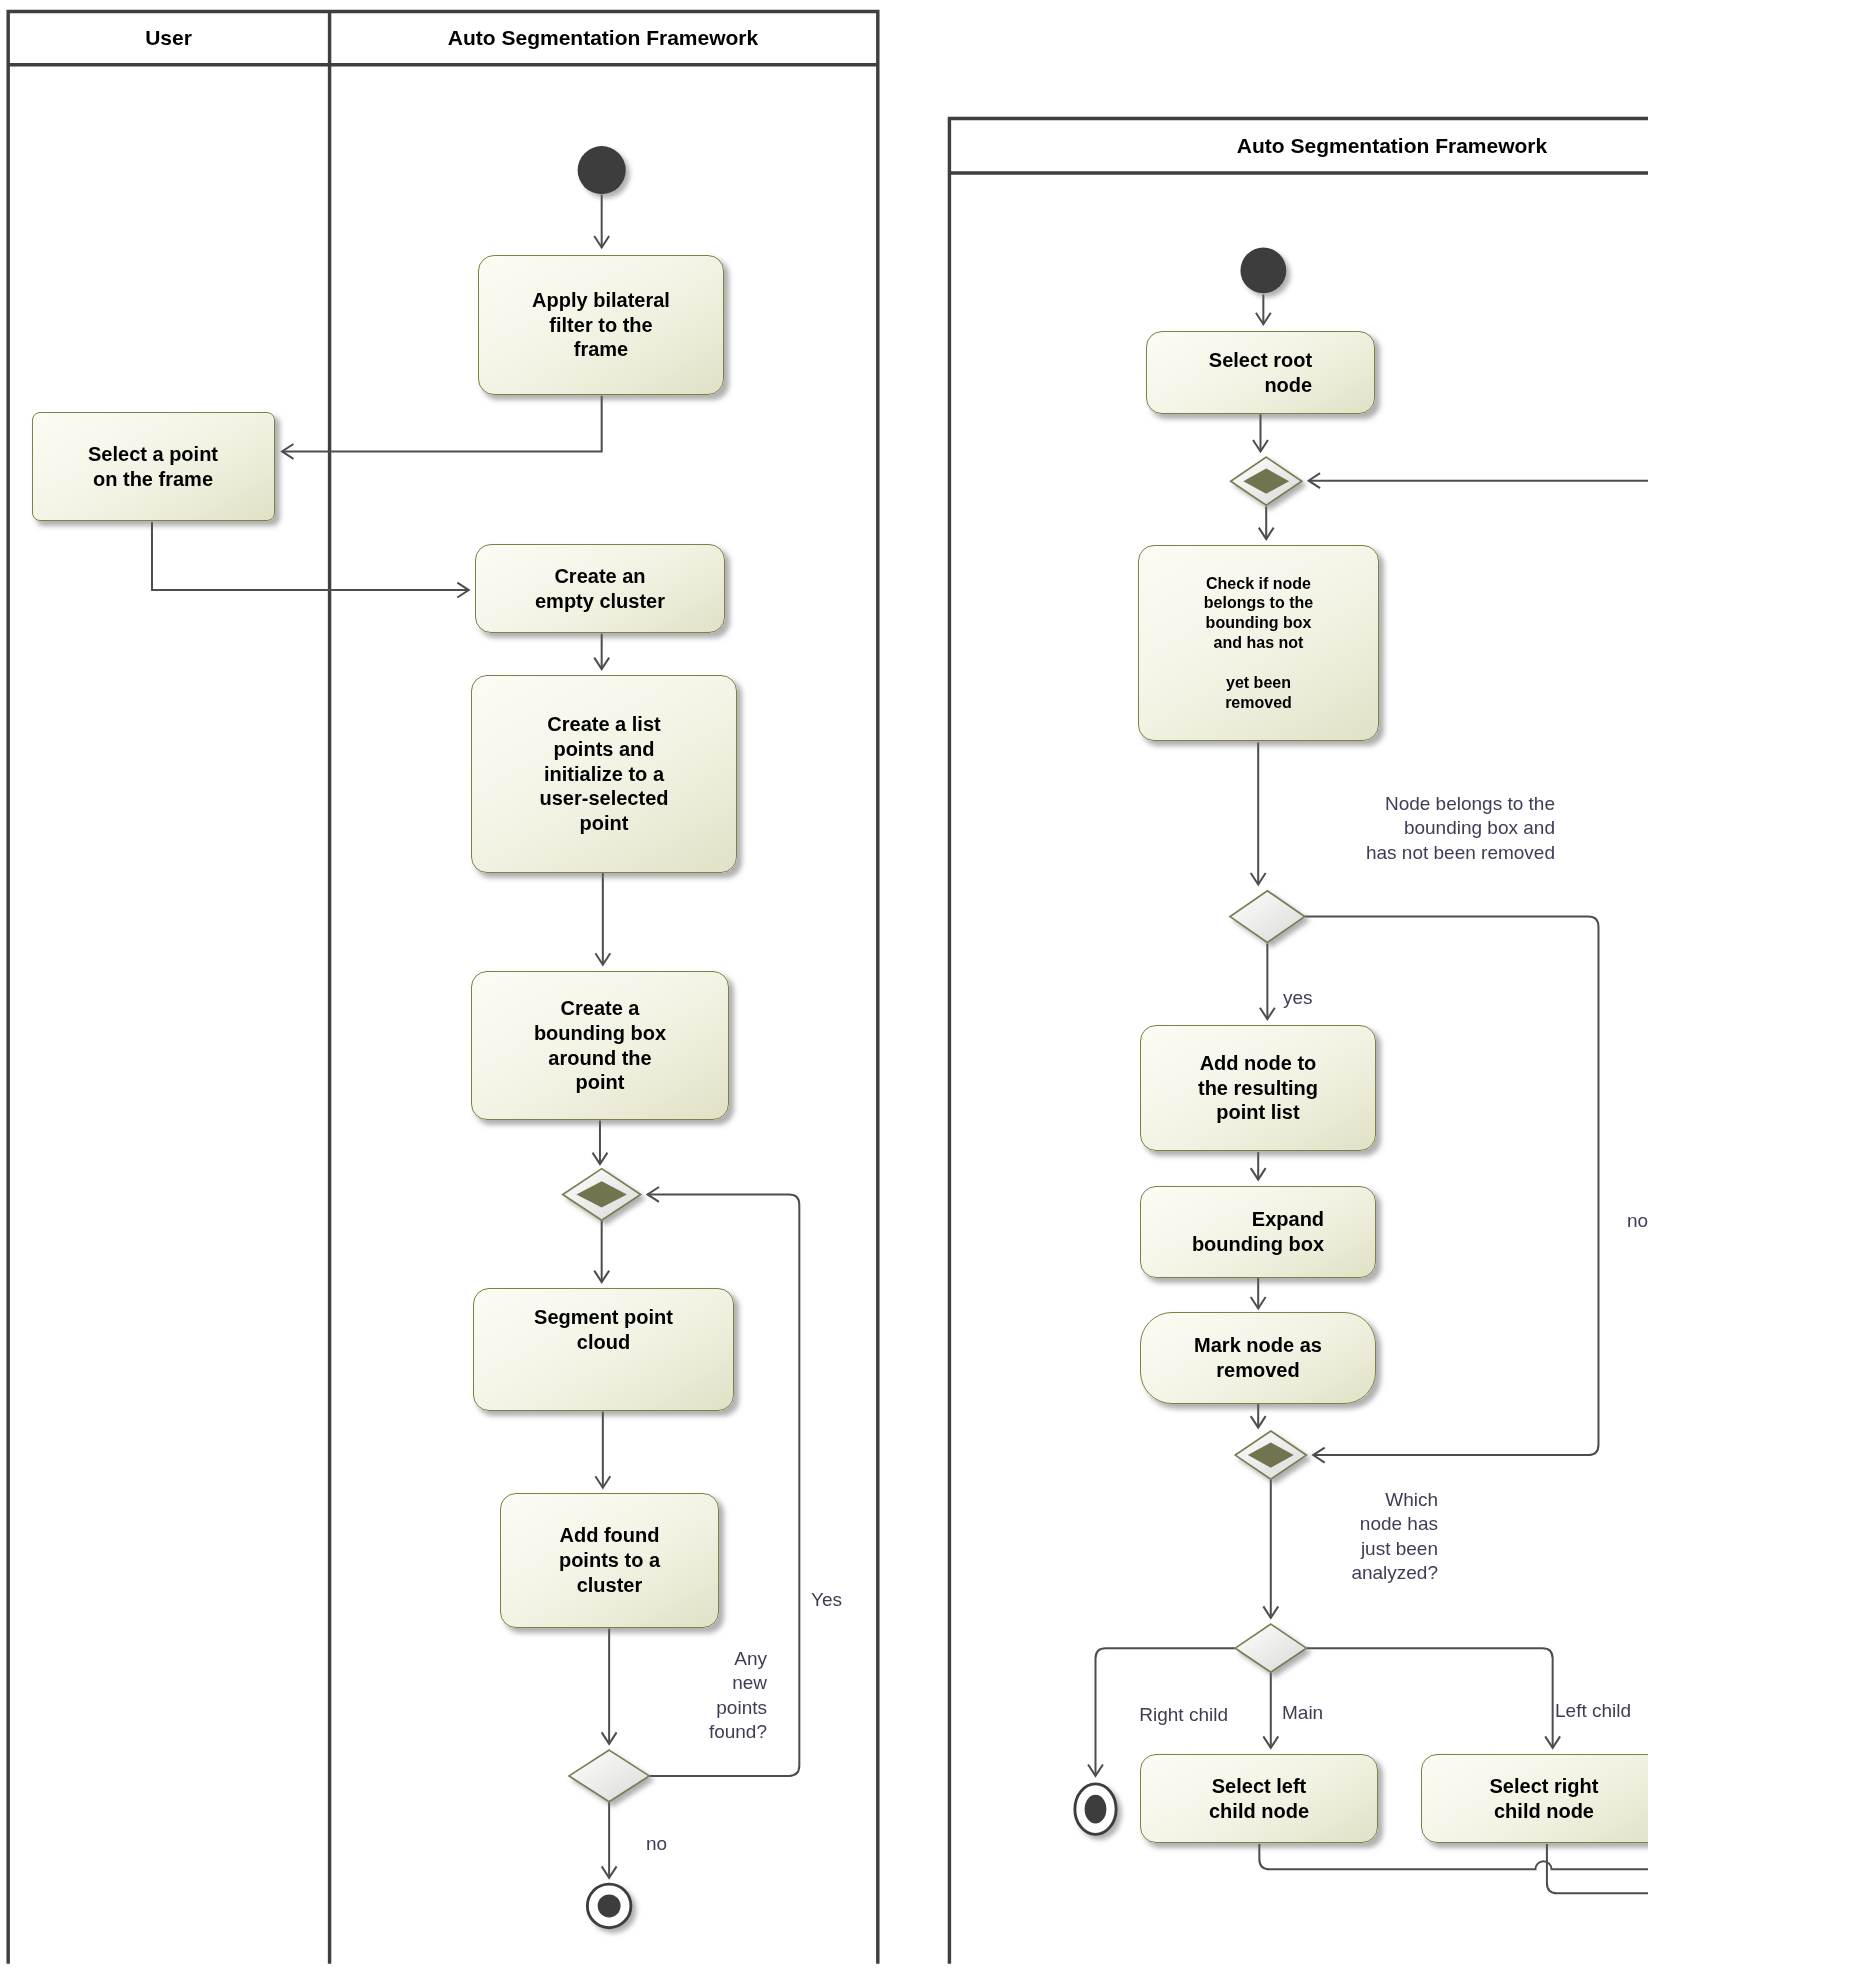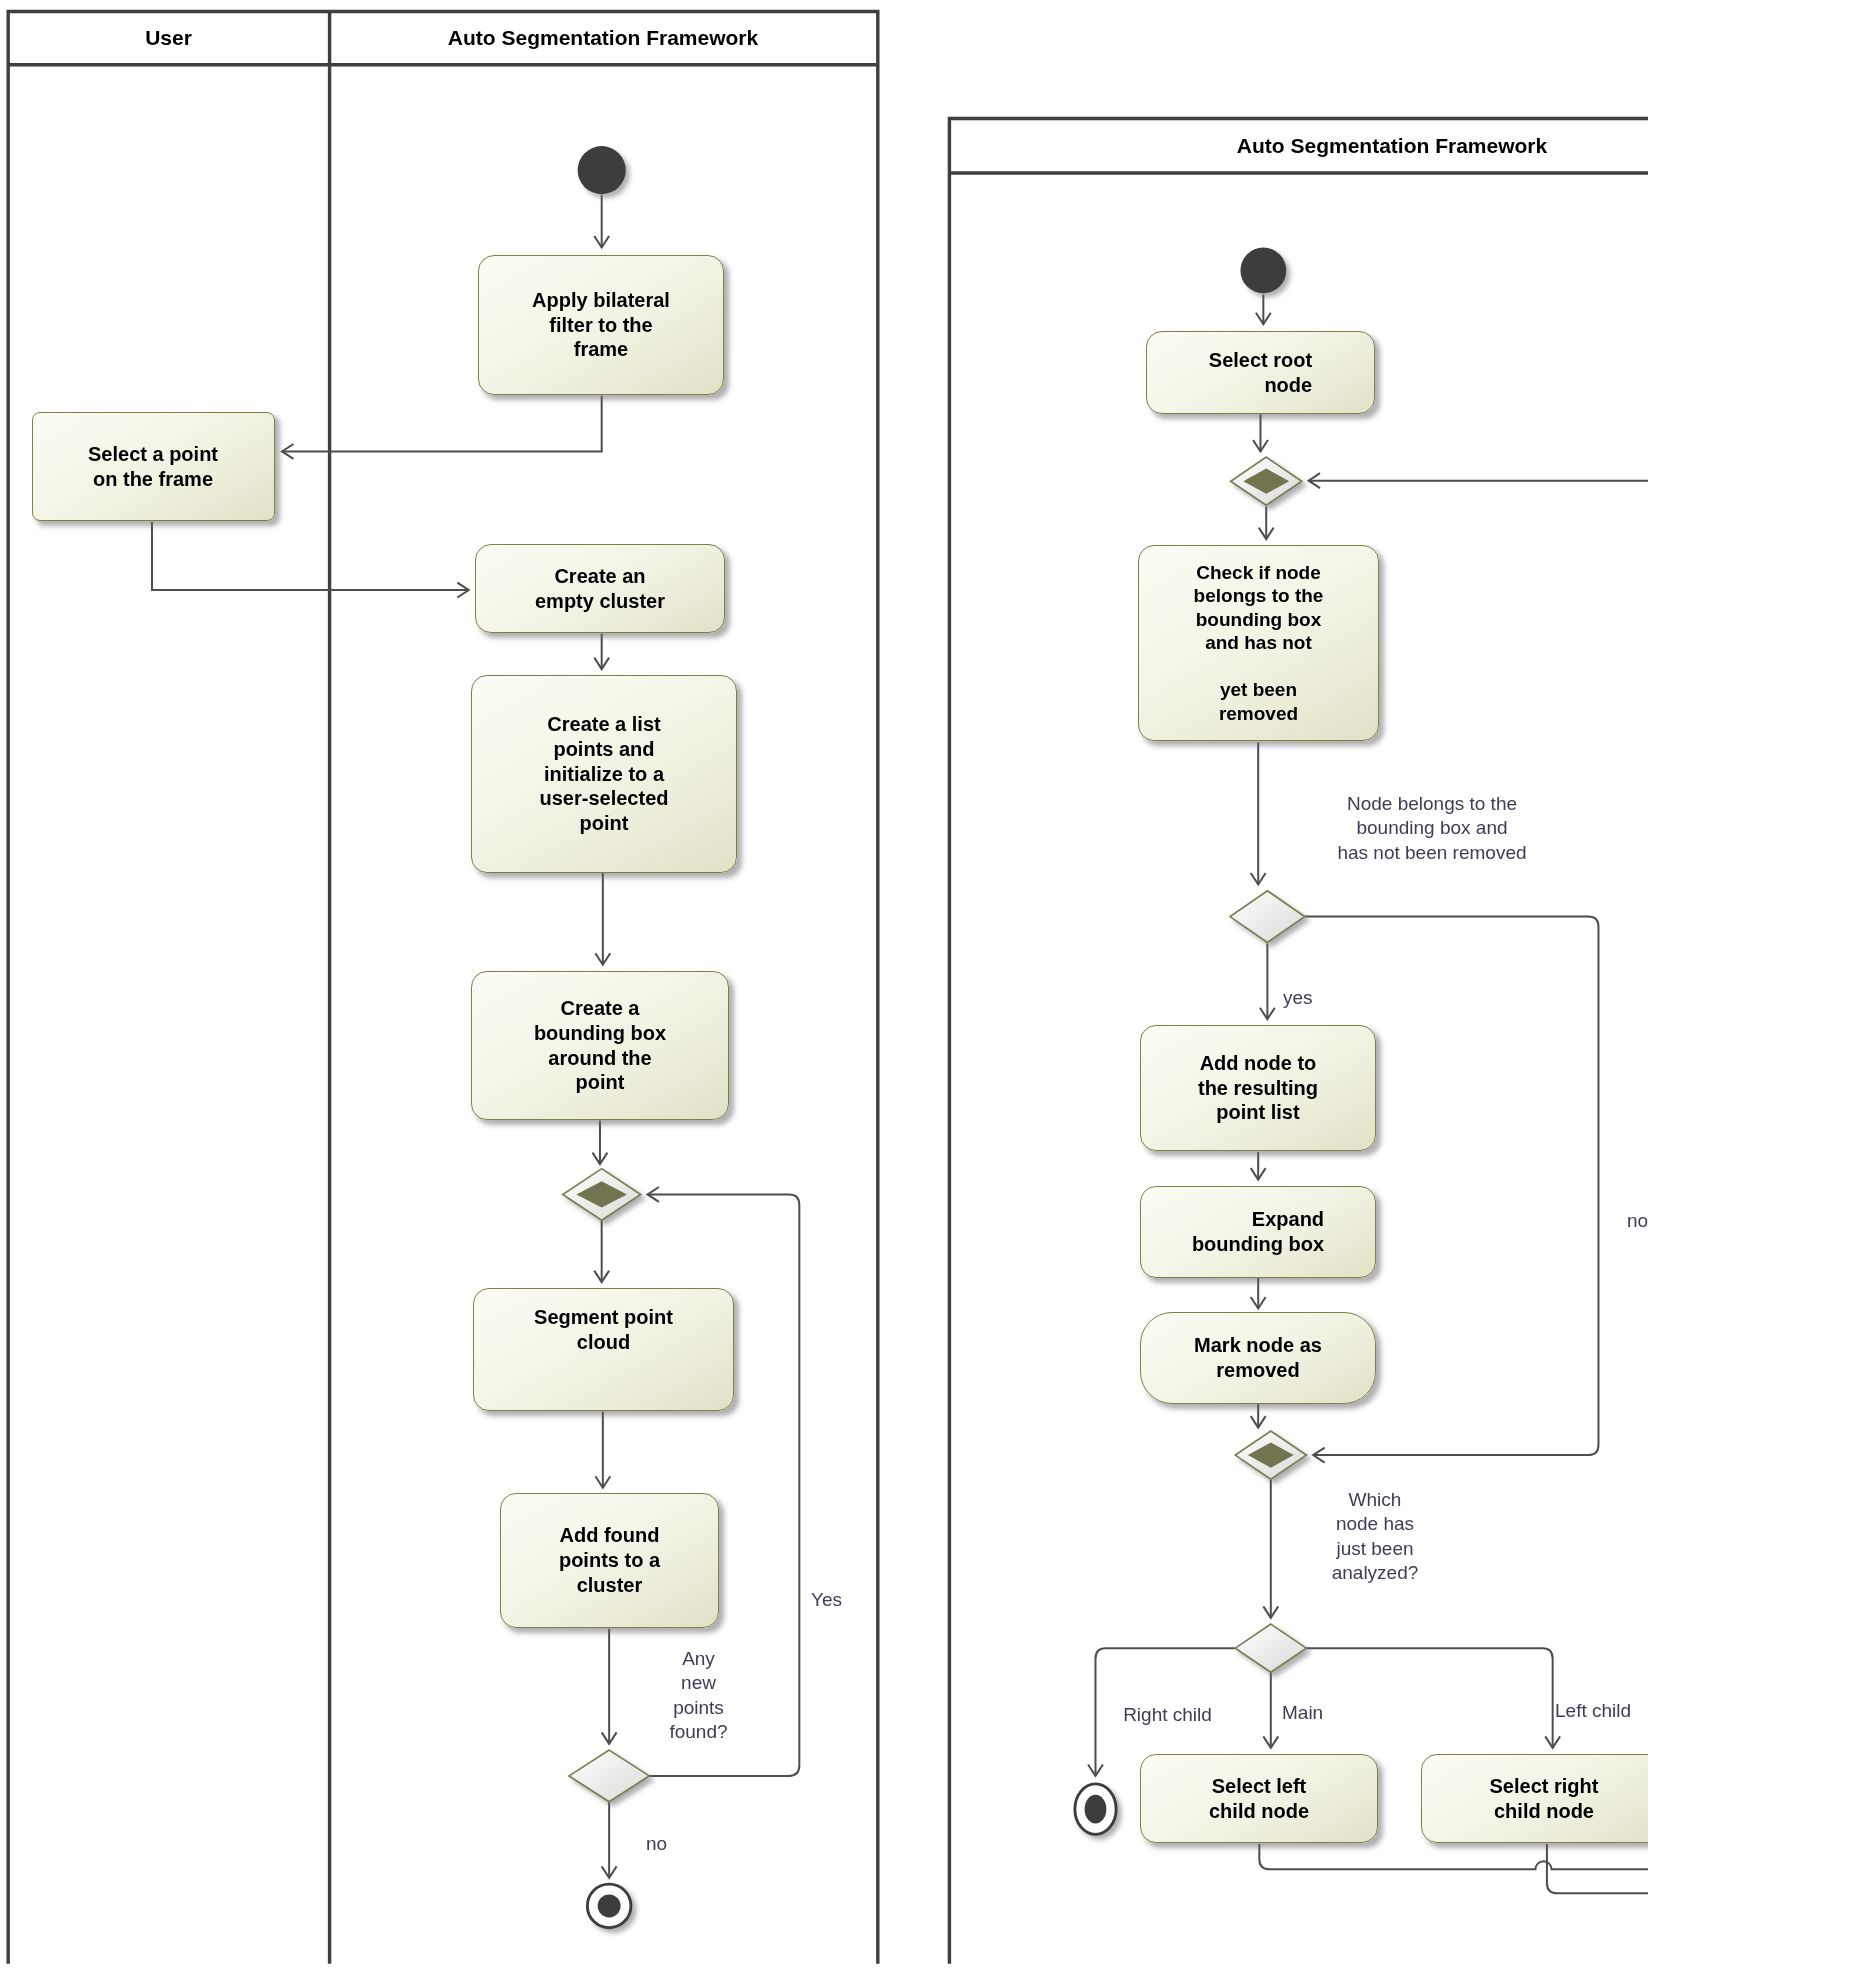--- a/index.html
+++ b/index.html
@@ -18,21 +18,21 @@
     color:#000;white-space:pre-line;box-sizing:border-box;
   }
   .lane-header{
     position:absolute;display:flex;align-items:center;justify-content:center;
     font-weight:bold;font-size:21px;color:#000;text-align:center;
   }
   .elabel{
     position:absolute;font-size:19px;color:#3d3d55;line-height:1.28;
     white-space:pre-line;
   }
-  .center{text-align:center;}
+  .center{text-align:right;}
 </style>
 </head>
 <body>
 
 <div id="stage">
 
   <svg id="wires" viewBox="0 0 3234 3465" xmlns="http://www.w3.org/2000/svg">
     <defs>
       <marker id="arw" markerUnits="userSpaceOnUse" markerWidth="44" markerHeight="40" refX="0" refY="0" orient="auto" overflow="visible">
         <path d="M-20,-13 L0,0 L-20,13" fill="none" stroke="#4d4d4d" stroke-width="3.5"></path>
@@ -130,21 +130,21 @@
 around the
 point</div>
   <div class="activity" style="left:473px;top:1288px;width:261px;height:123px;padding-bottom:40px;">Segment point
 cloud</div>
   <div class="activity" style="left:500px;top:1493px;width:219px;height:135px;">Add found
 points to a
 cluster</div>
 
   <div class="activity" style="left:1146px;top:331px;width:229px;height:83px;text-align:right;">Select root
 node</div>
-  <div class="activity" style="left:1138px;top:545px;width:241px;height:196px;font-size:19px;">Check if node
+  <div class="activity" style="left:1138px;top:545px;width:241px;height:196px;font-size:16px;">Check if node
 belongs to the
 bounding box
 and has not
 
 yet been
 removed</div>
   <div class="activity" style="left:1140px;top:1025px;width:236px;height:126px;">Add node to
 the resulting
 point list</div>
   <div class="activity" style="left:1140px;top:1186px;width:236px;height:92px;text-align:right;">Expand

